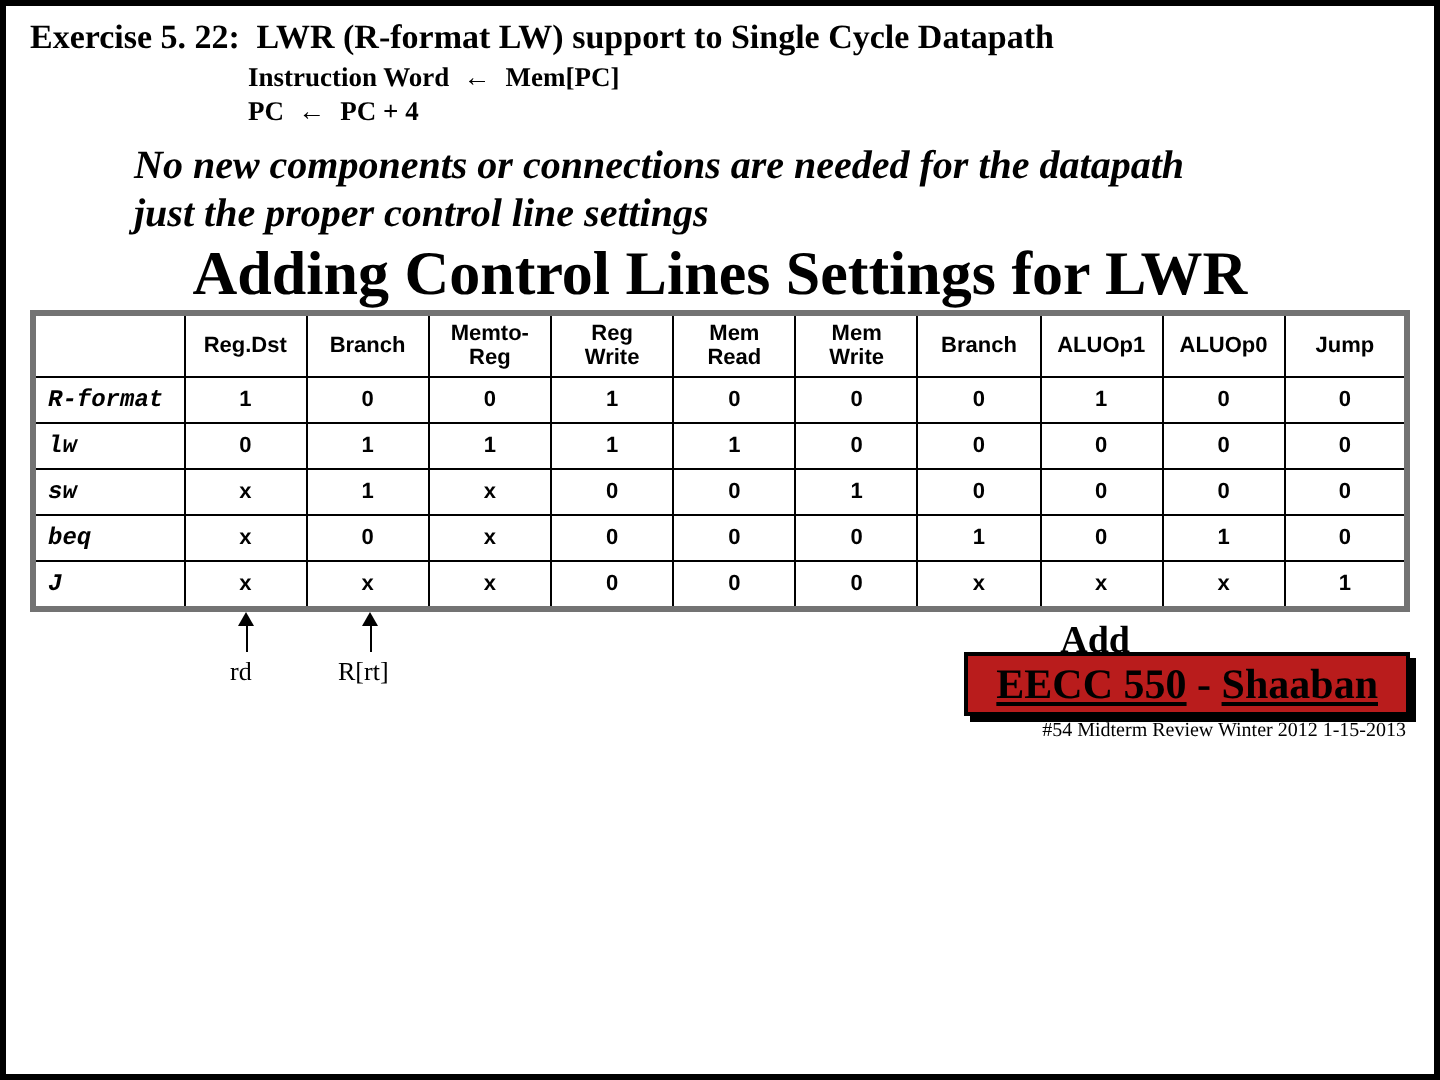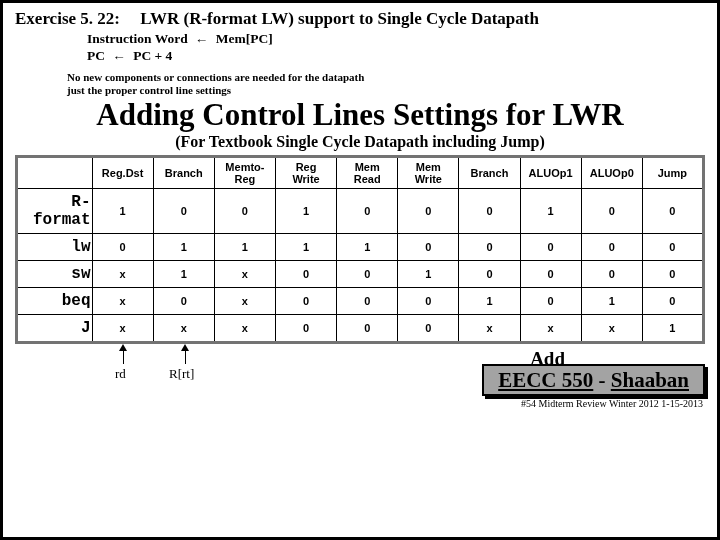--- a/index.html
+++ b/index.html
@@ -17,33 +17,34 @@
     height: 540px;
     border: 3px solid #000;
     padding: 6px 12px 2px 12px;
     position: relative;
   }
   .header-line {
     font-weight: bold;
     font-size: 17px;
     margin-bottom: 2px;
   }
-  .header-line .ex { display:inline-block; margin-right: 16px; }
+  .header-line .ex { display:inline-block; margin-right: 4px; }
   .rtl-block {
-    margin-left: 72px;
+    margin-left: 109px;
     font-size: 13.5px;
     font-weight: bold;
     line-height: 1.25;
   }
   .arrow { font-family: Arial, sans-serif; font-weight: normal; }
   .note {
     margin: 6px 0 0 52px;
-    font-size: 11px;
+    font-size: 20px;
     font-weight: bold;
     line-height: 1.2;
+    font-style: italic;
   }
   h1.adding {
     margin: 0;
     font-size: 31px;
     font-weight: bold;
     text-align: center;
   }
   .subtitle {
     text-align: center;
     font-size: 16px;
@@ -59,21 +60,21 @@
   }
   table.ctl th, table.ctl td {
     border: 1px solid #000;
     font-size: 11px;
     text-align: center;
     padding: 4px 1px;
     font-family: Arial, Helvetica, sans-serif;
     font-weight: bold;
   }
   table.ctl th { padding: 3px 1px; line-height:1.1; }
-  table.ctl td.rowname { text-align: right; padding-left: 6px; font-family: "Courier New", monospace; font-size: 16px; }
+  table.ctl td.rowname { text-align: left; padding-left: 6px; font-family: "Courier New", monospace; font-size: 12px; font-style: italic; }
   table.ctl col.c0 { width: 11%; }
   table.ctl col.cx { width: 8.9%; }
   .below {
     position: relative;
     height: 72px;
     margin-top: 0;
   }
   .arrowup {
     position: absolute;
     width: 1px;
@@ -109,21 +110,21 @@
   }
   .course-box {
     position:absolute;
     right: 0;
     top: 20px;
     border: 2.5px solid #000;
     box-shadow: 3px 3px 0 #000;
     padding: 2px 14px 1px 14px;
     font-size: 21px;
     font-weight: bold;
-    background:#a3a3a3;
+    background:#b91c1c;
   }
   .course-box .u { text-decoration: underline; }
   .foot {
     position:absolute;
     right: 2px;
     top: 54px;
     font-size: 10px;
     font-weight: normal;
   }
 </style>
@@ -149,21 +150,20 @@
       <span>PC + 4</span>
     </div>
   </div>
 
   <div class="note">
     <span>No new components or connections are needed for the datapath</span><br>
     <span>just the proper control line settings</span>
   </div>
 
   <h1 class="adding">Adding Control Lines Settings for LWR</h1>
-  <div class="subtitle">(For Textbook Single Cycle Datapath including Jump)</div>
 
   <table class="ctl">
     <colgroup>
       <col class="c0">
         <col class="cx">
         <col class="cx">
         <col class="cx">
         <col class="cx">
         <col class="cx">
       <col class="cx">

